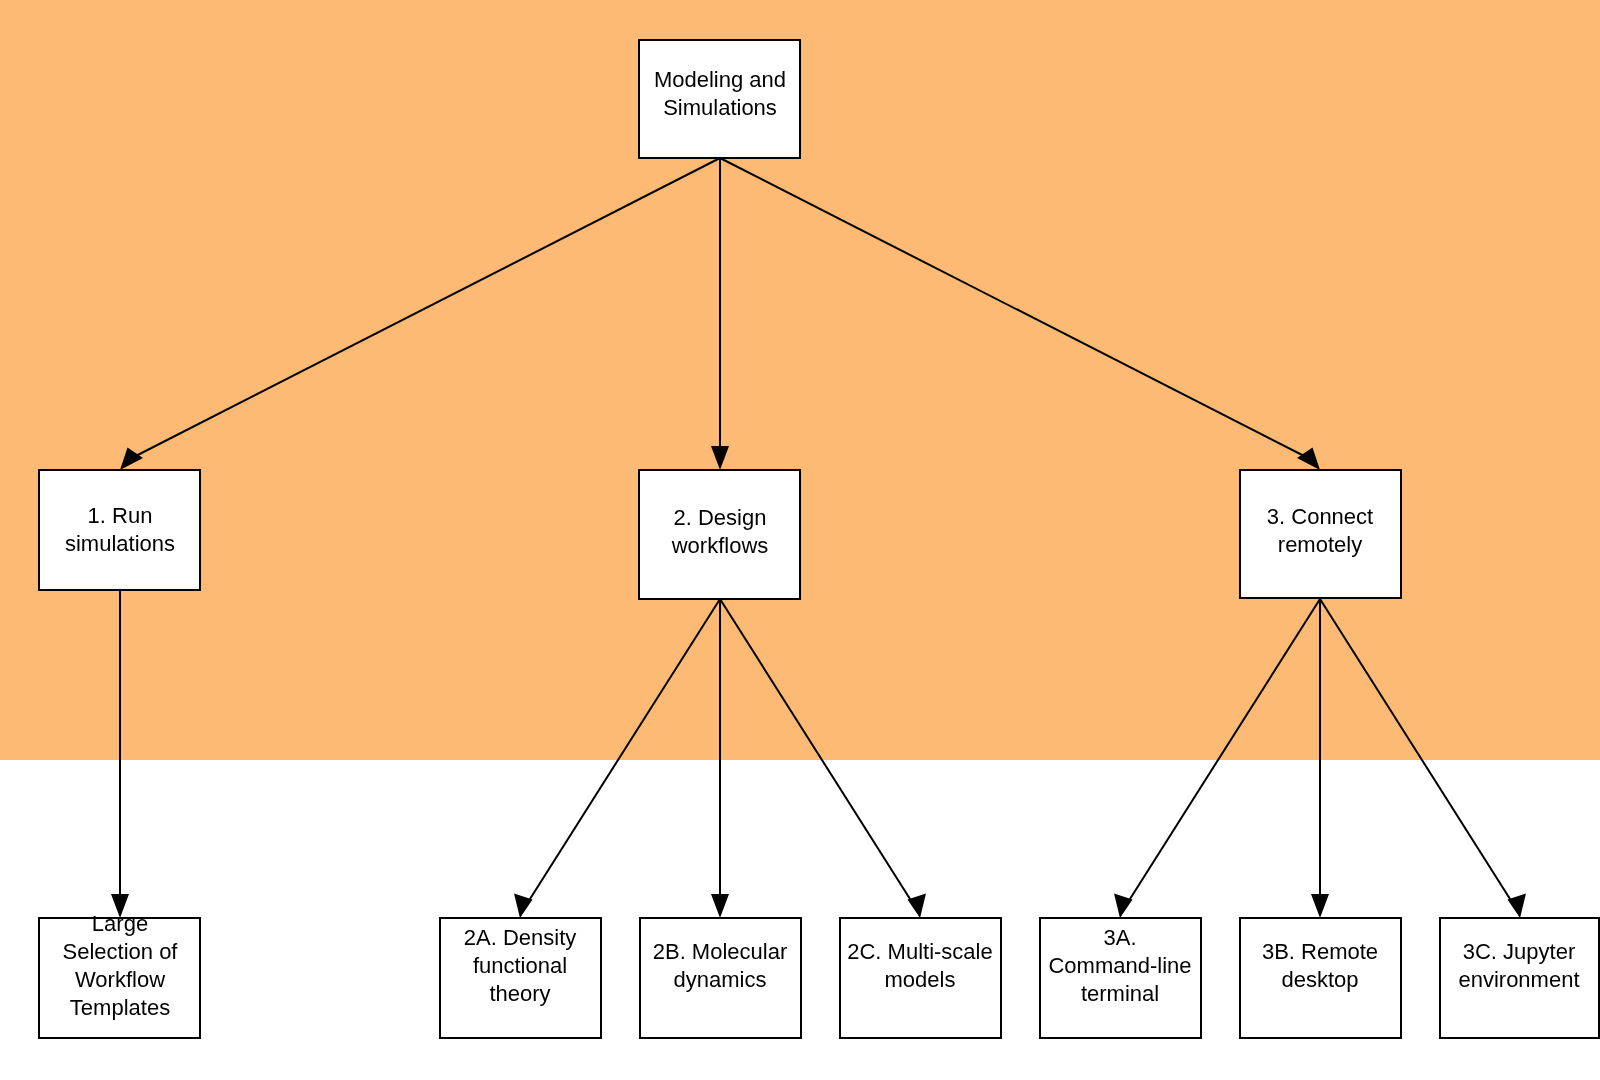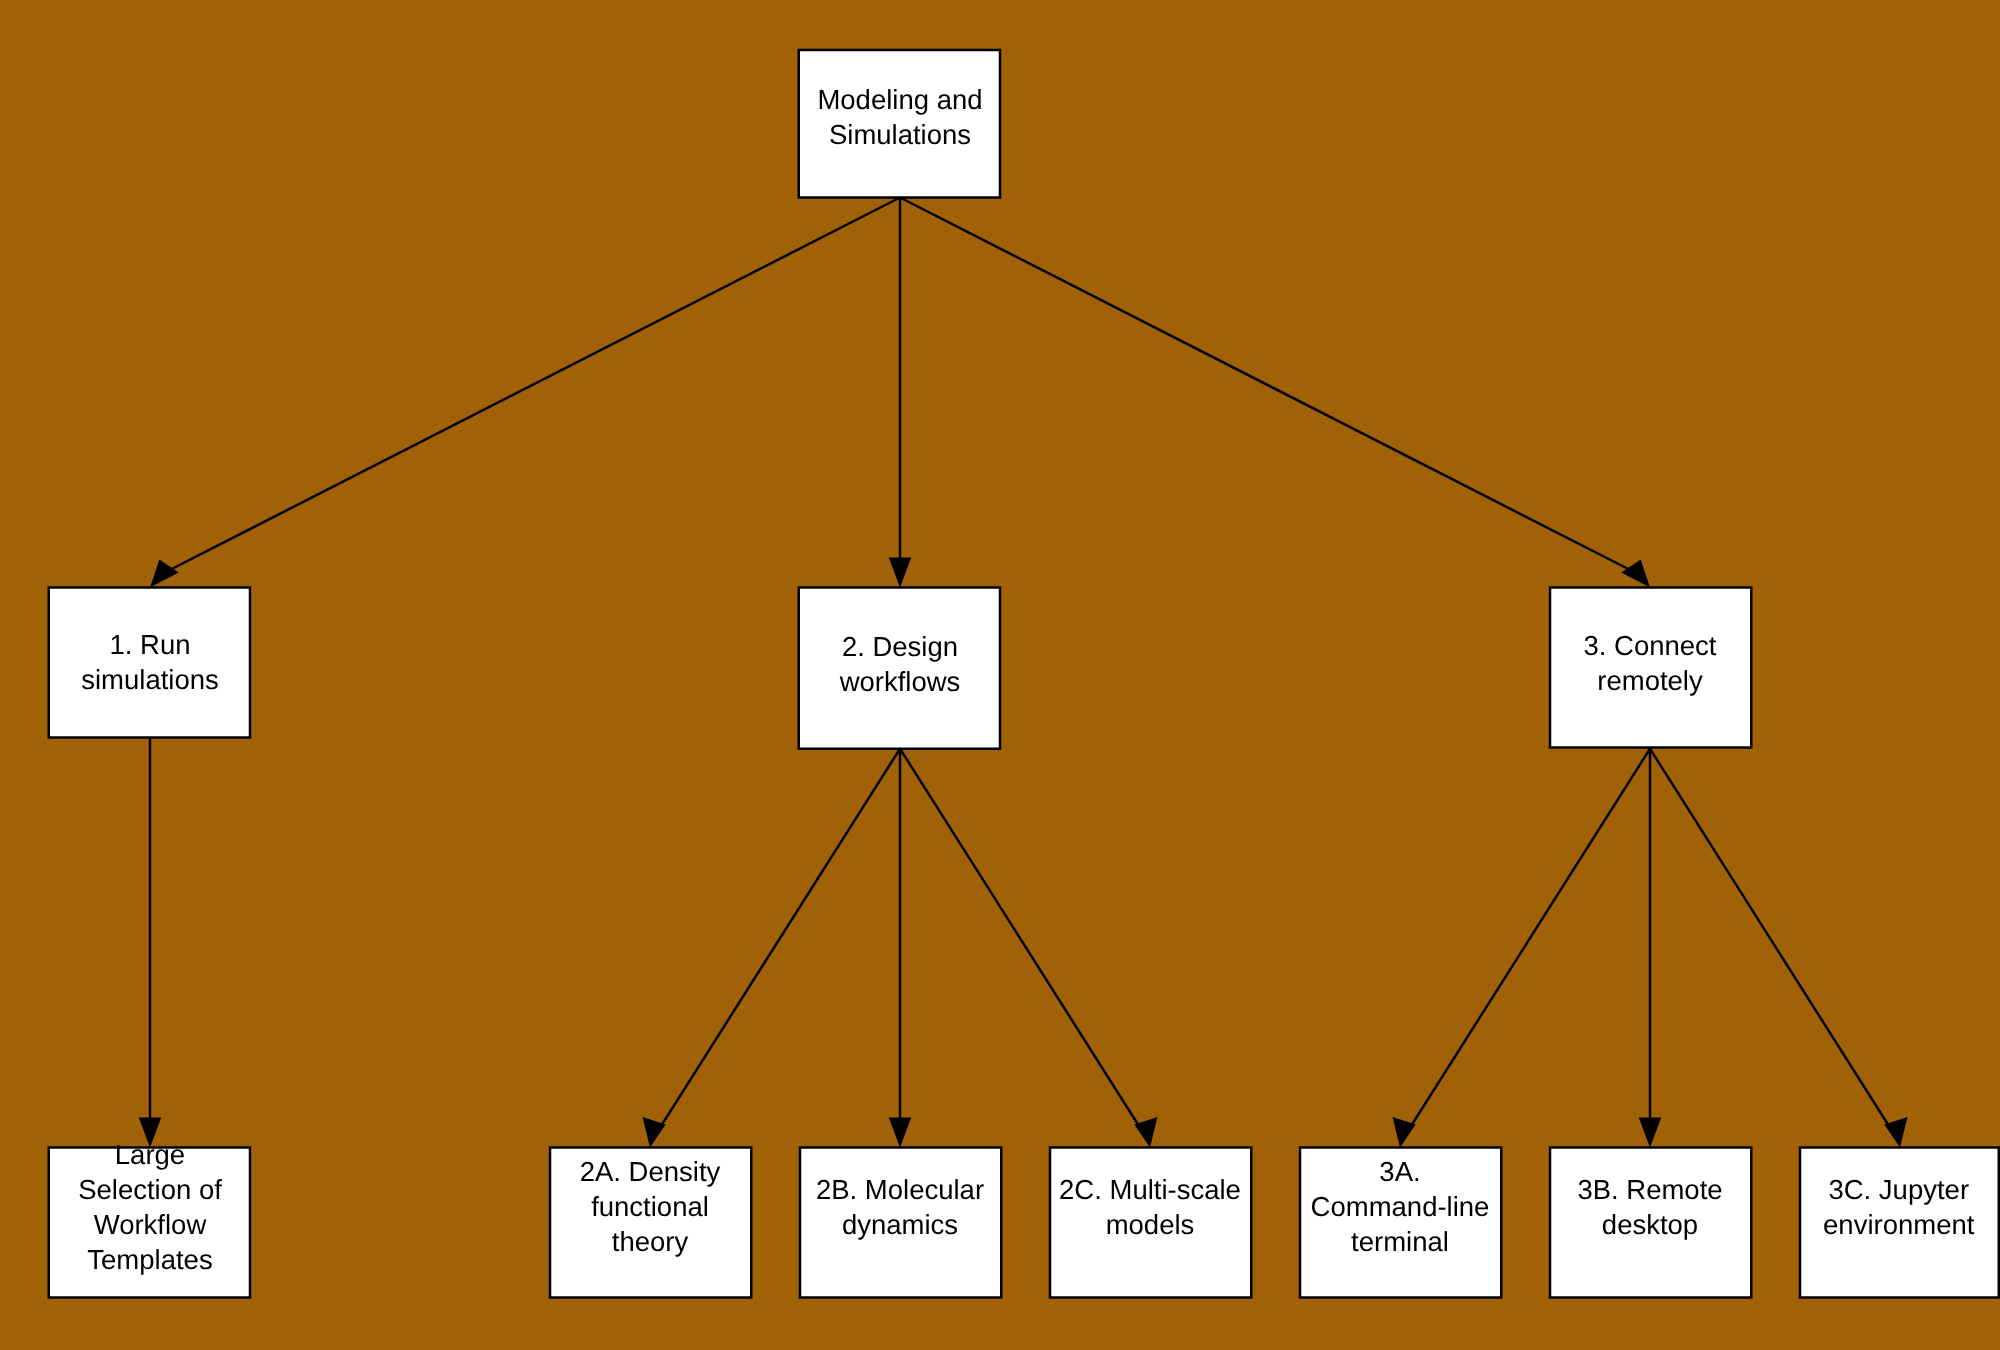--- a/index.html
+++ b/index.html
@@ -10,22 +10,22 @@
   }
   body {
     width: 1600px;
     height: 1080px;
     overflow: hidden;
     font-family: "Liberation Sans", sans-serif;
   }
   #diagram-root {
     position: relative;
     width: 1600px;
-    height: 1080px;
-    background: #a16207;
+    height: 760px;
+    background: #fdba74;
   }
   svg#flowchart {
     display: block;
     width: 1600px;
     height: 1080px;
   }
   .node-box {
     fill: #ffffff;
     stroke: #000000;
     stroke-width: 2;

